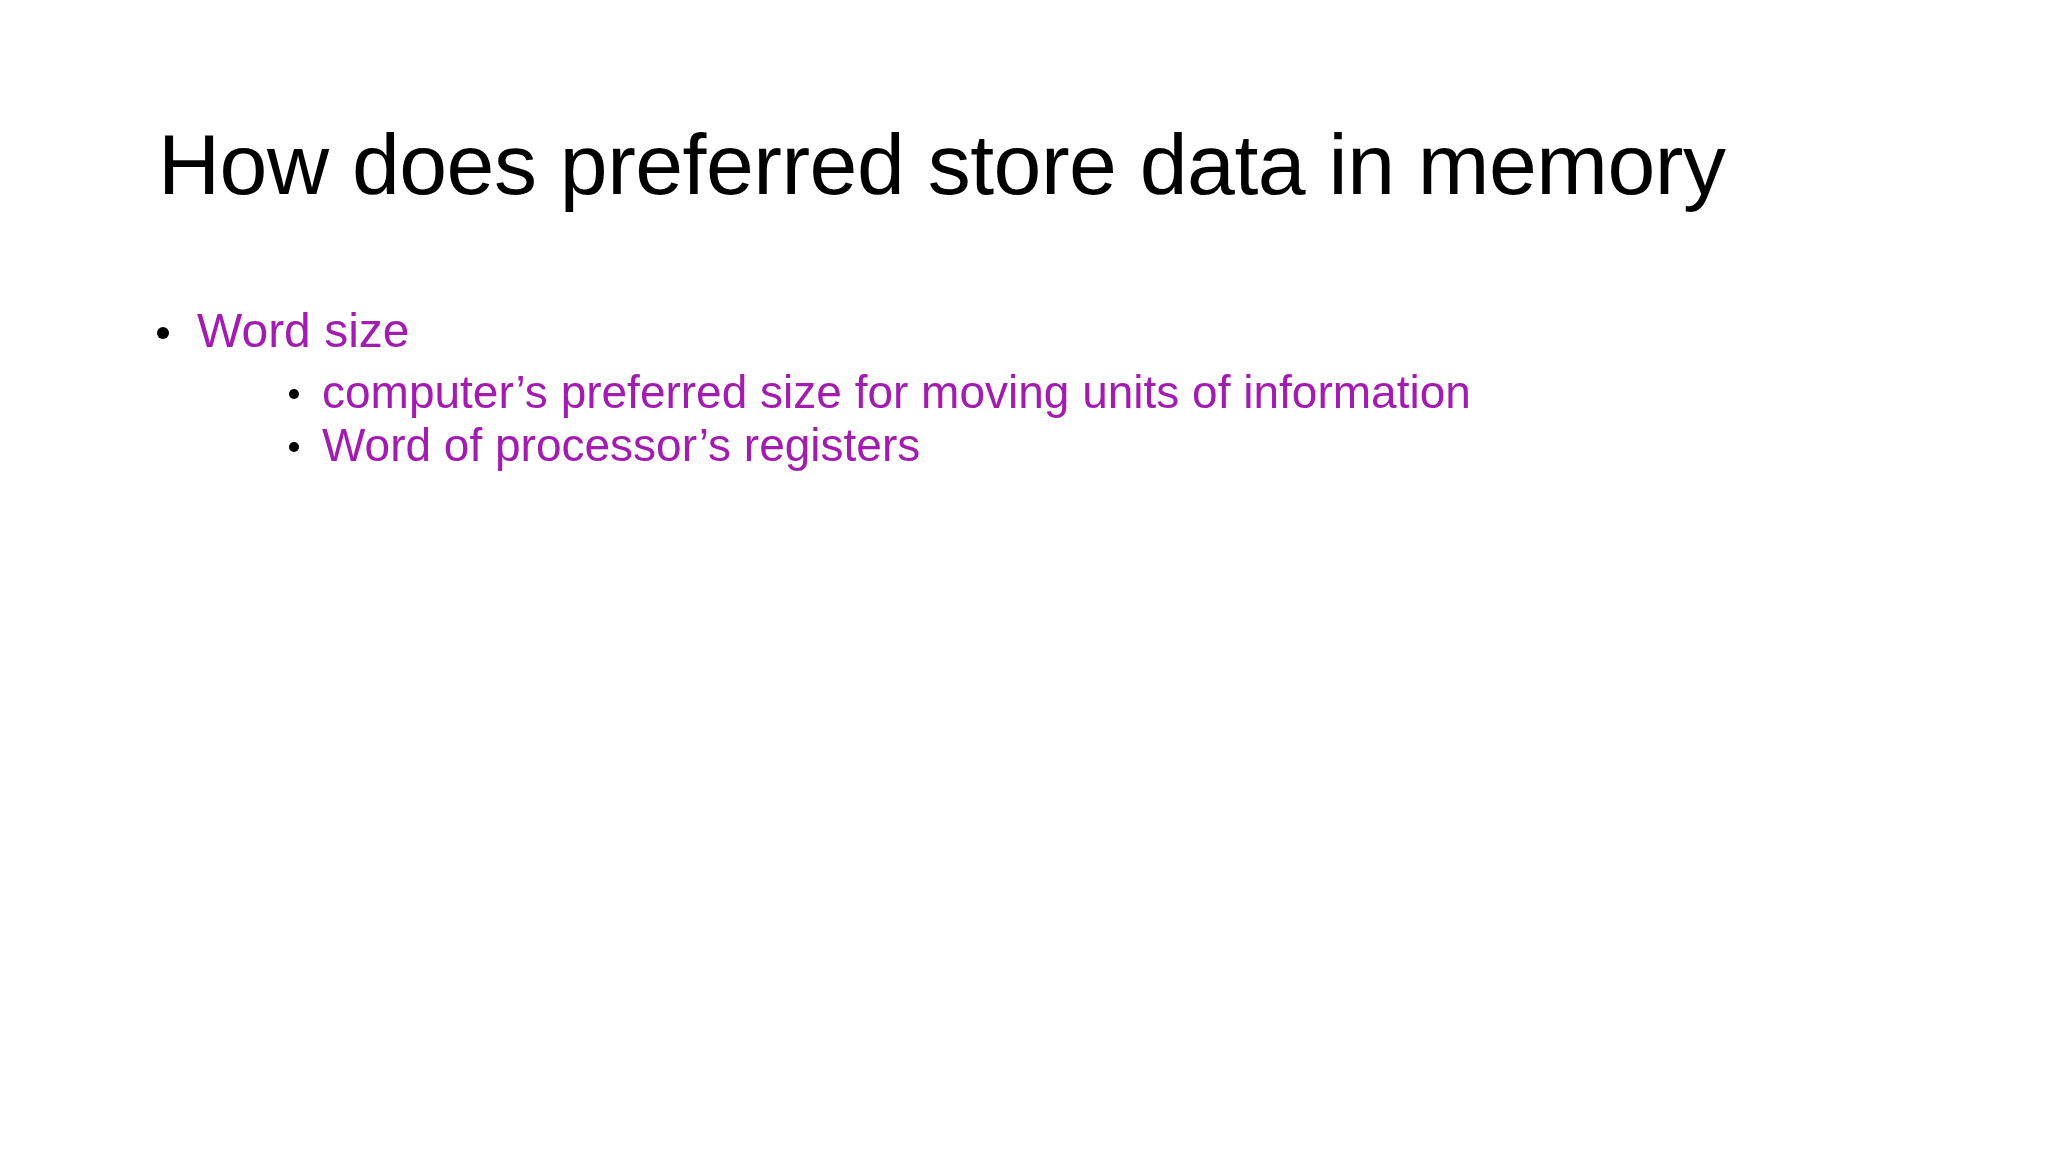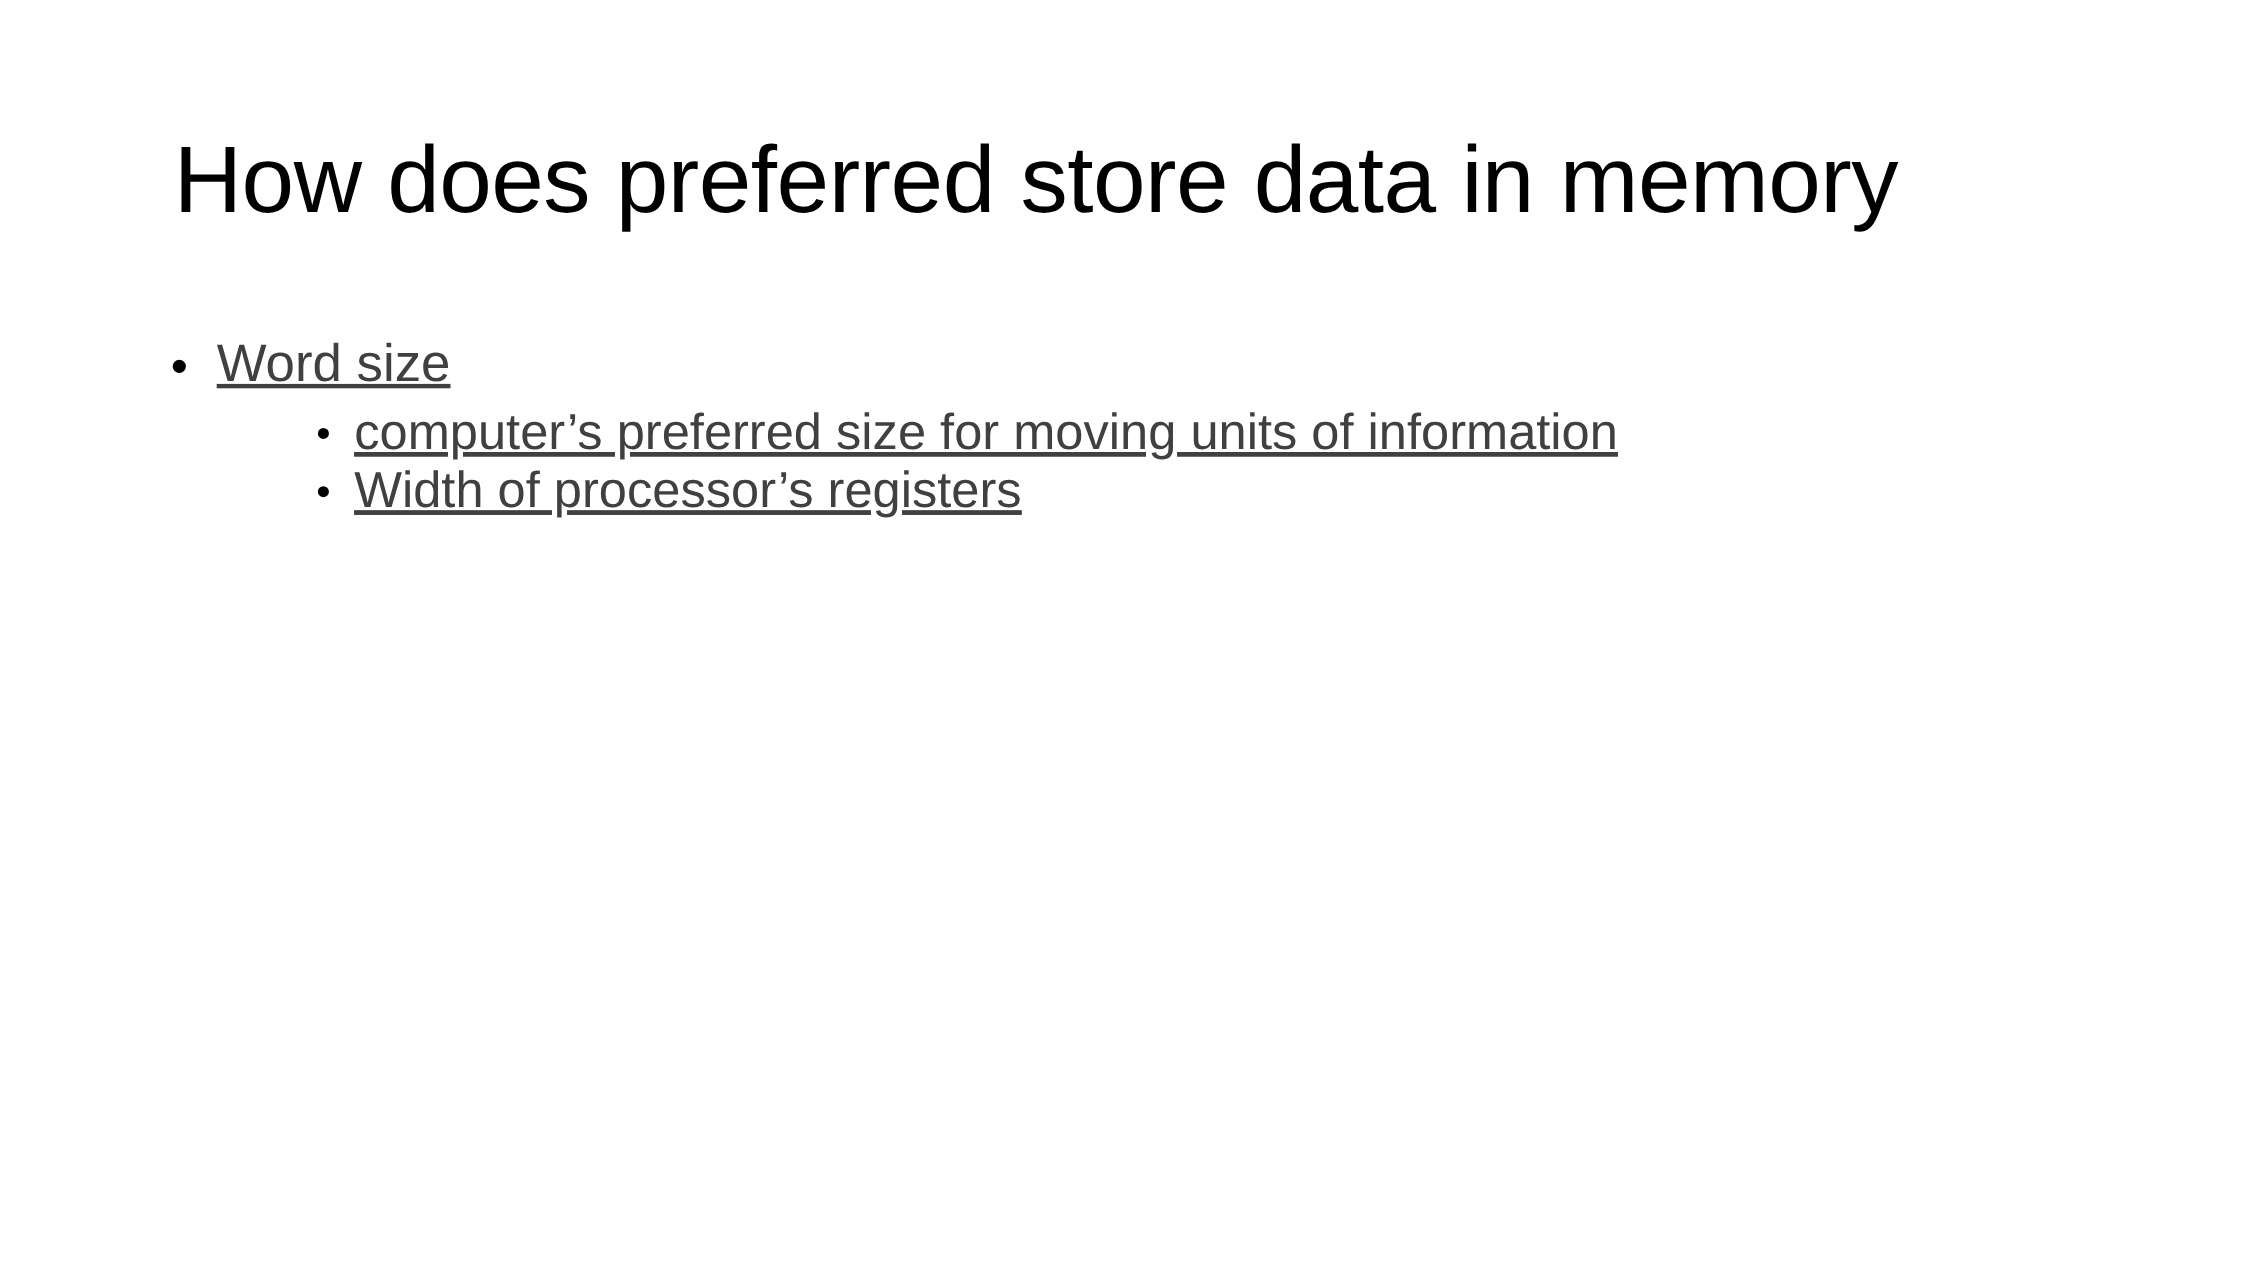--- a/index.html
+++ b/index.html
@@ -50,24 +50,23 @@
   }
 
   ul.lvl1, ul.lvl2 {
     list-style: none;
     margin: 0;
     padding: 0;
   }
 
   li.bullet {
     position: relative;
-    color: #404040;
+    color: #a21caf;
     font-family: "Liberation Sans", sans-serif;
     font-weight: 400;
-    text-decoration: underline;
   }
 
   
   li.lvl1 {
     font-size: 48px;
     line-height: 62px;
     padding-left: 47px;
     margin-bottom: 2px;
   }
 
@@ -124,21 +123,21 @@
         <span class="bullet-dot"></span>
         <span class="bullet-text">Word size</span>
 
         <ul class="lvl2">
           <li class="bullet lvl2">
             <span class="bullet-dot"></span>
             <span class="bullet-text">computer’s preferred size for moving units of information</span>
           </li>
           <li class="bullet lvl2">
             <span class="bullet-dot"></span>
-            <span class="bullet-text">Width of processor’s registers</span>
+            <span class="bullet-text">Word of processor’s registers</span>
           </li>
         </ul>
       </li>
 
     </ul>
   </div>
 
 </div>
 
 </body></html>

